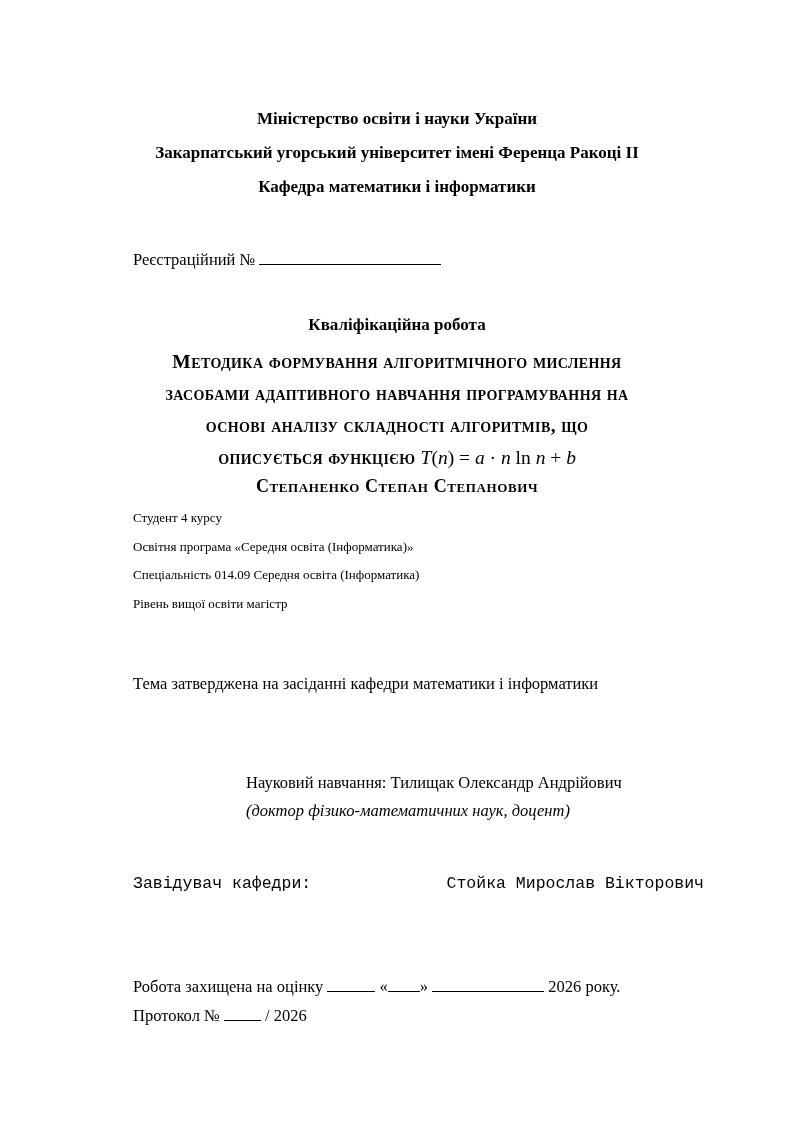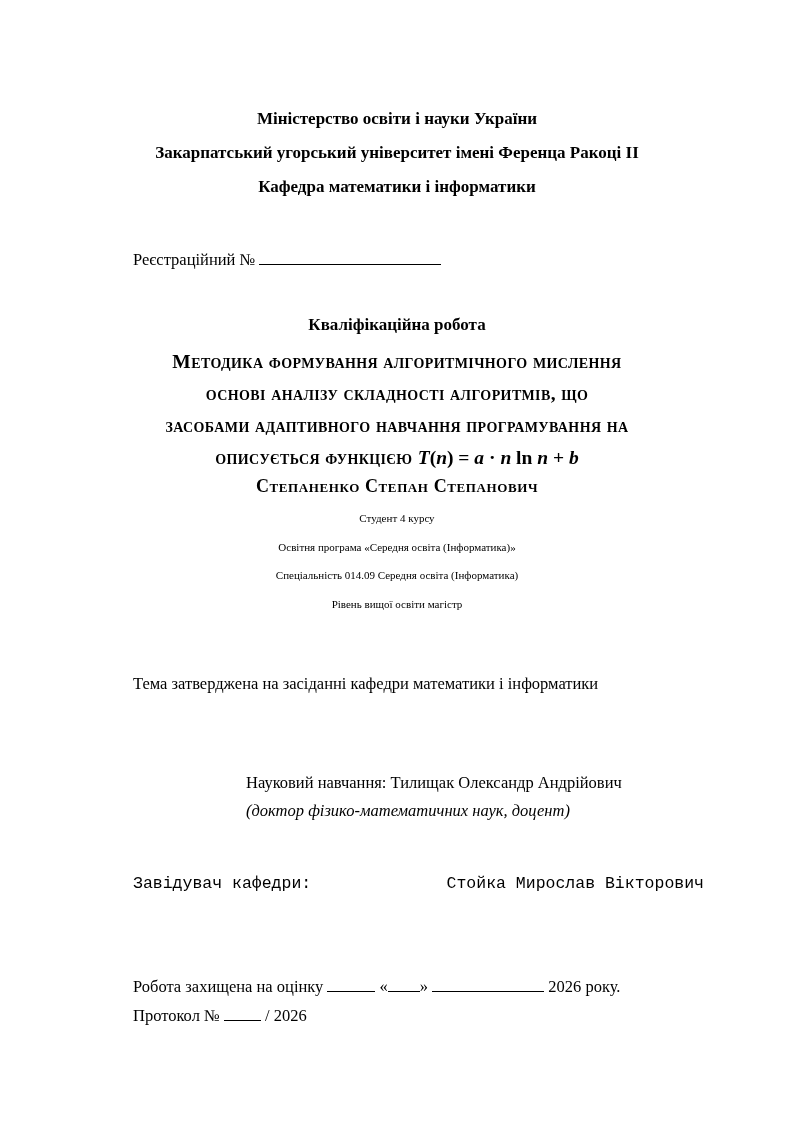--- a/index.html
+++ b/index.html
@@ -28,31 +28,31 @@
   }
   .qualification-line {
     left: 133px; top: 300px; width: 528px;
     font-size: 17px; line-height: 26px; font-weight: bold; text-align: center;
   }
   .thesis-title {
     left: 123px; top: 334px; width: 548px;
     font-size: 19.5px; line-height: 32px; font-weight: bold; text-align: center;
     letter-spacing: 0.4px;
   }
-  .thesis-title .formula { font-weight: bold; letter-spacing: 0; }
+  .thesis-title .formula { font-weight: normal; letter-spacing: 0; }
   .formula .f-var { font-style: italic; }
   .formula .f-op { font-style: normal; }
   .author-name {
     left: 133px; top: 459px; width: 528px;
     font-size: 18px; line-height: 30px; font-weight: bold; text-align: center;
     font-variant: small-caps; letter-spacing: 0.6px;
   }
   .author-info {
     left: 133px; top: 492px; width: 528px;
-    font-size: 11px; line-height: 28.5px; text-align: center;
+    font-size: 13px; line-height: 28.5px; 
   }
   .approval-block {
     left: 133px; top: 658px; width: 540px;
     font-size: 16.5px; line-height: 27.5px;
   }
   .supervisor-block {
     left: 246px; top: 757px; width: 460px;
     font-size: 16.5px; line-height: 28px;
   }
   .head-block {
@@ -91,22 +91,22 @@
 
   <div class="abs registration-line">
     <span>Реєстраційний №</span>
     <span class="blank blank-registration"></span>
   </div>
 
   <div class="abs qualification-line">Кваліфікаційна робота</div>
 
   <div class="abs thesis-title">
     <div class="sc">Методика формування алгоритмічного мислення</div>
+    <div class="sc">засобами адаптивного навчання програмування на</div>
     <div class="sc">основі аналізу складності алгоритмів, що</div>
-    <div class="sc">засобами адаптивного навчання програмування на</div>
     <div>
       <span class="sc">описується функцією</span>
       <span class="formula"><span class="f-var">T</span><span class="f-op">(</span><span class="f-var">n</span><span class="f-op">) = </span><span class="f-var">a</span><span class="f-op"> · </span><span class="f-var">n</span><span class="f-op"> ln </span><span class="f-var">n</span><span class="f-op"> + </span><span class="f-var">b</span></span>
     </div>
   </div>
 
   <div class="abs author-name">Степаненко Степан Степанович</div>
 
   <div class="abs author-info">
     <div>Студент 4 курсу</div>

